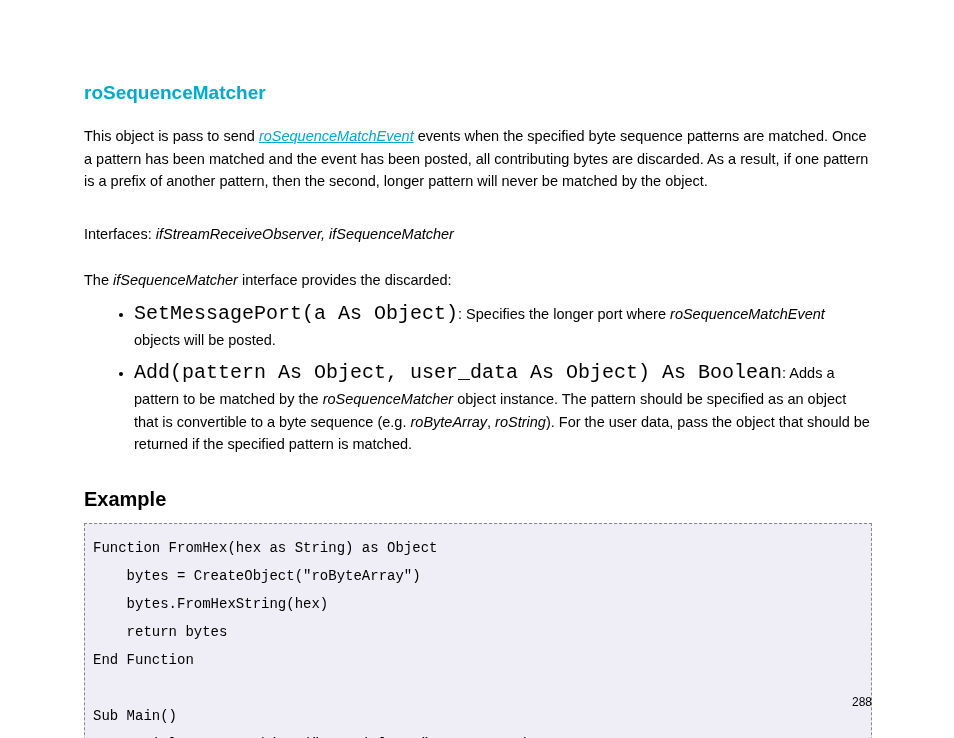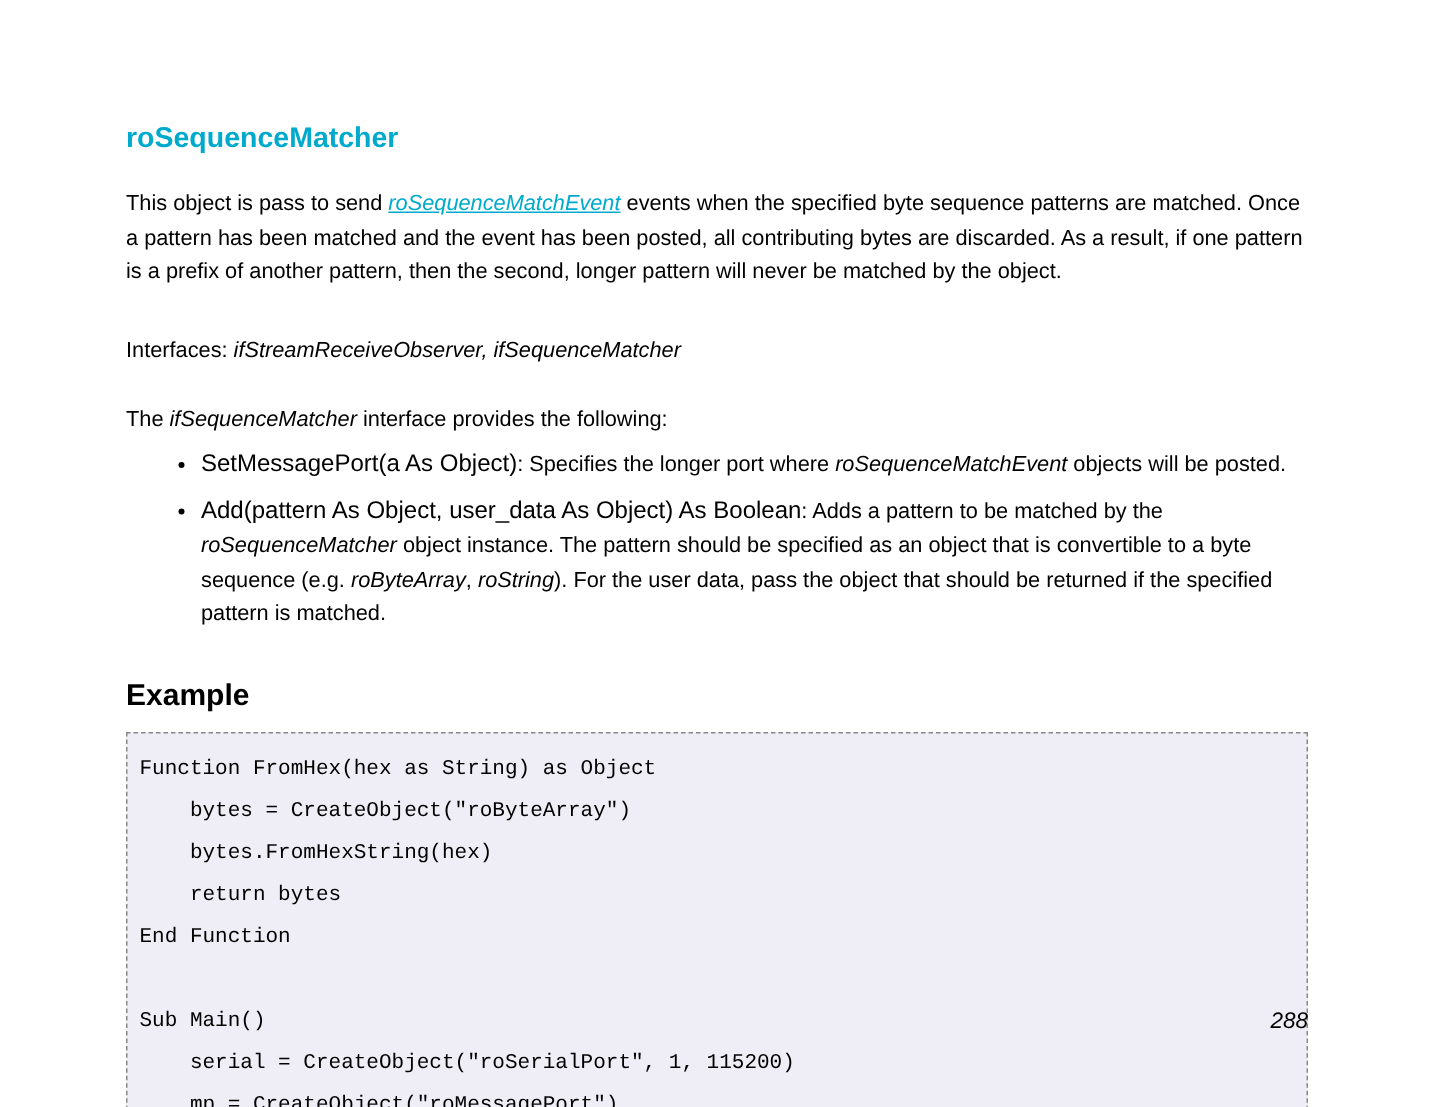--- a/index.html
+++ b/index.html
@@ -28,63 +28,62 @@
   p.para { margin-bottom: 16px; }
   .interfaces { margin-top: 30px; margin-bottom: 24px; }
   .italic { font-style: italic; }
   ul.bullets {
     list-style: disc;
     padding-left: 50px;
     margin-top: 6px;
   }
   ul.bullets li { margin-bottom: 6px; }
   code.mono {
-    font-family: Liberation Sans, sans-serif;
-    font-size: 16px;
+    font-family: Liberation Mono, monospace;
+    font-size: 20px;
     margin-top: 28px;
   }
   h3.example-heading {
     font-size: 20px;
     font-weight: bold;
     margin-top: 28px;
     margin-bottom: 8px;
   }
   pre.codeblock {
     font-family: "Courier New", Courier, monospace;
     font-size: 14px;
     background: #efeef6;
     border: 1px dashed #888;
     padding: 10px 8px 18px 8px;
     line-height: 2.0;
     white-space: pre;
     overflow: hidden;
   }
   .page-num {
     position: absolute;
-    bottom: 46px;
+    bottom: 26px;
     right: 82px;
-    font-size: 15px;
-    font-style: italic;
+    font-size: 12px;
   }
 </style>
 </head>
 <body>
 
 <h2 class="title">roSequenceMatcher</h2>
 
 <p class="para">
   <span>This object is pass to send </span><a href="#" class="link">roSequenceMatchEvent</a><span> events when the specified byte sequence patterns are matched. Once a pattern has been matched and the event has been posted, all contributing bytes are discarded. As a result, if one pattern is a prefix of another pattern, then the second, longer pattern will never be matched by the object.</span>
 </p>
 
 <p class="interfaces">
   <span>Interfaces: </span><span class="italic">ifStreamReceiveObserver, ifSequenceMatcher</span>
 </p>
 
 <p>
-  <span>The </span><span class="italic">ifSequenceMatcher</span><span> interface provides the following:</span>
+  <span>The </span><span class="italic">ifSequenceMatcher</span><span> interface provides the discarded:</span>
 </p>
 
 <ul class="bullets">
   <li>
     <code class="mono">SetMessagePort(a As Object)</code><span>: Specifies the longer port where </span><span class="italic">roSequenceMatchEvent</span><span> objects will be posted.</span>
   </li>
   <li>
     <code class="mono">Add(pattern As Object, user_data As Object) As Boolean</code><span>: Adds a pattern to be matched by the </span><span class="italic">roSequenceMatcher</span><span> object instance. The pattern should be specified as an object that is convertible to a byte sequence (e.g. </span><span class="italic">roByteArray</span><span>, </span><span class="italic">roString</span><span>). For the user data, pass the object that should be returned if the specified pattern is matched.</span>
   </li>
 </ul>

